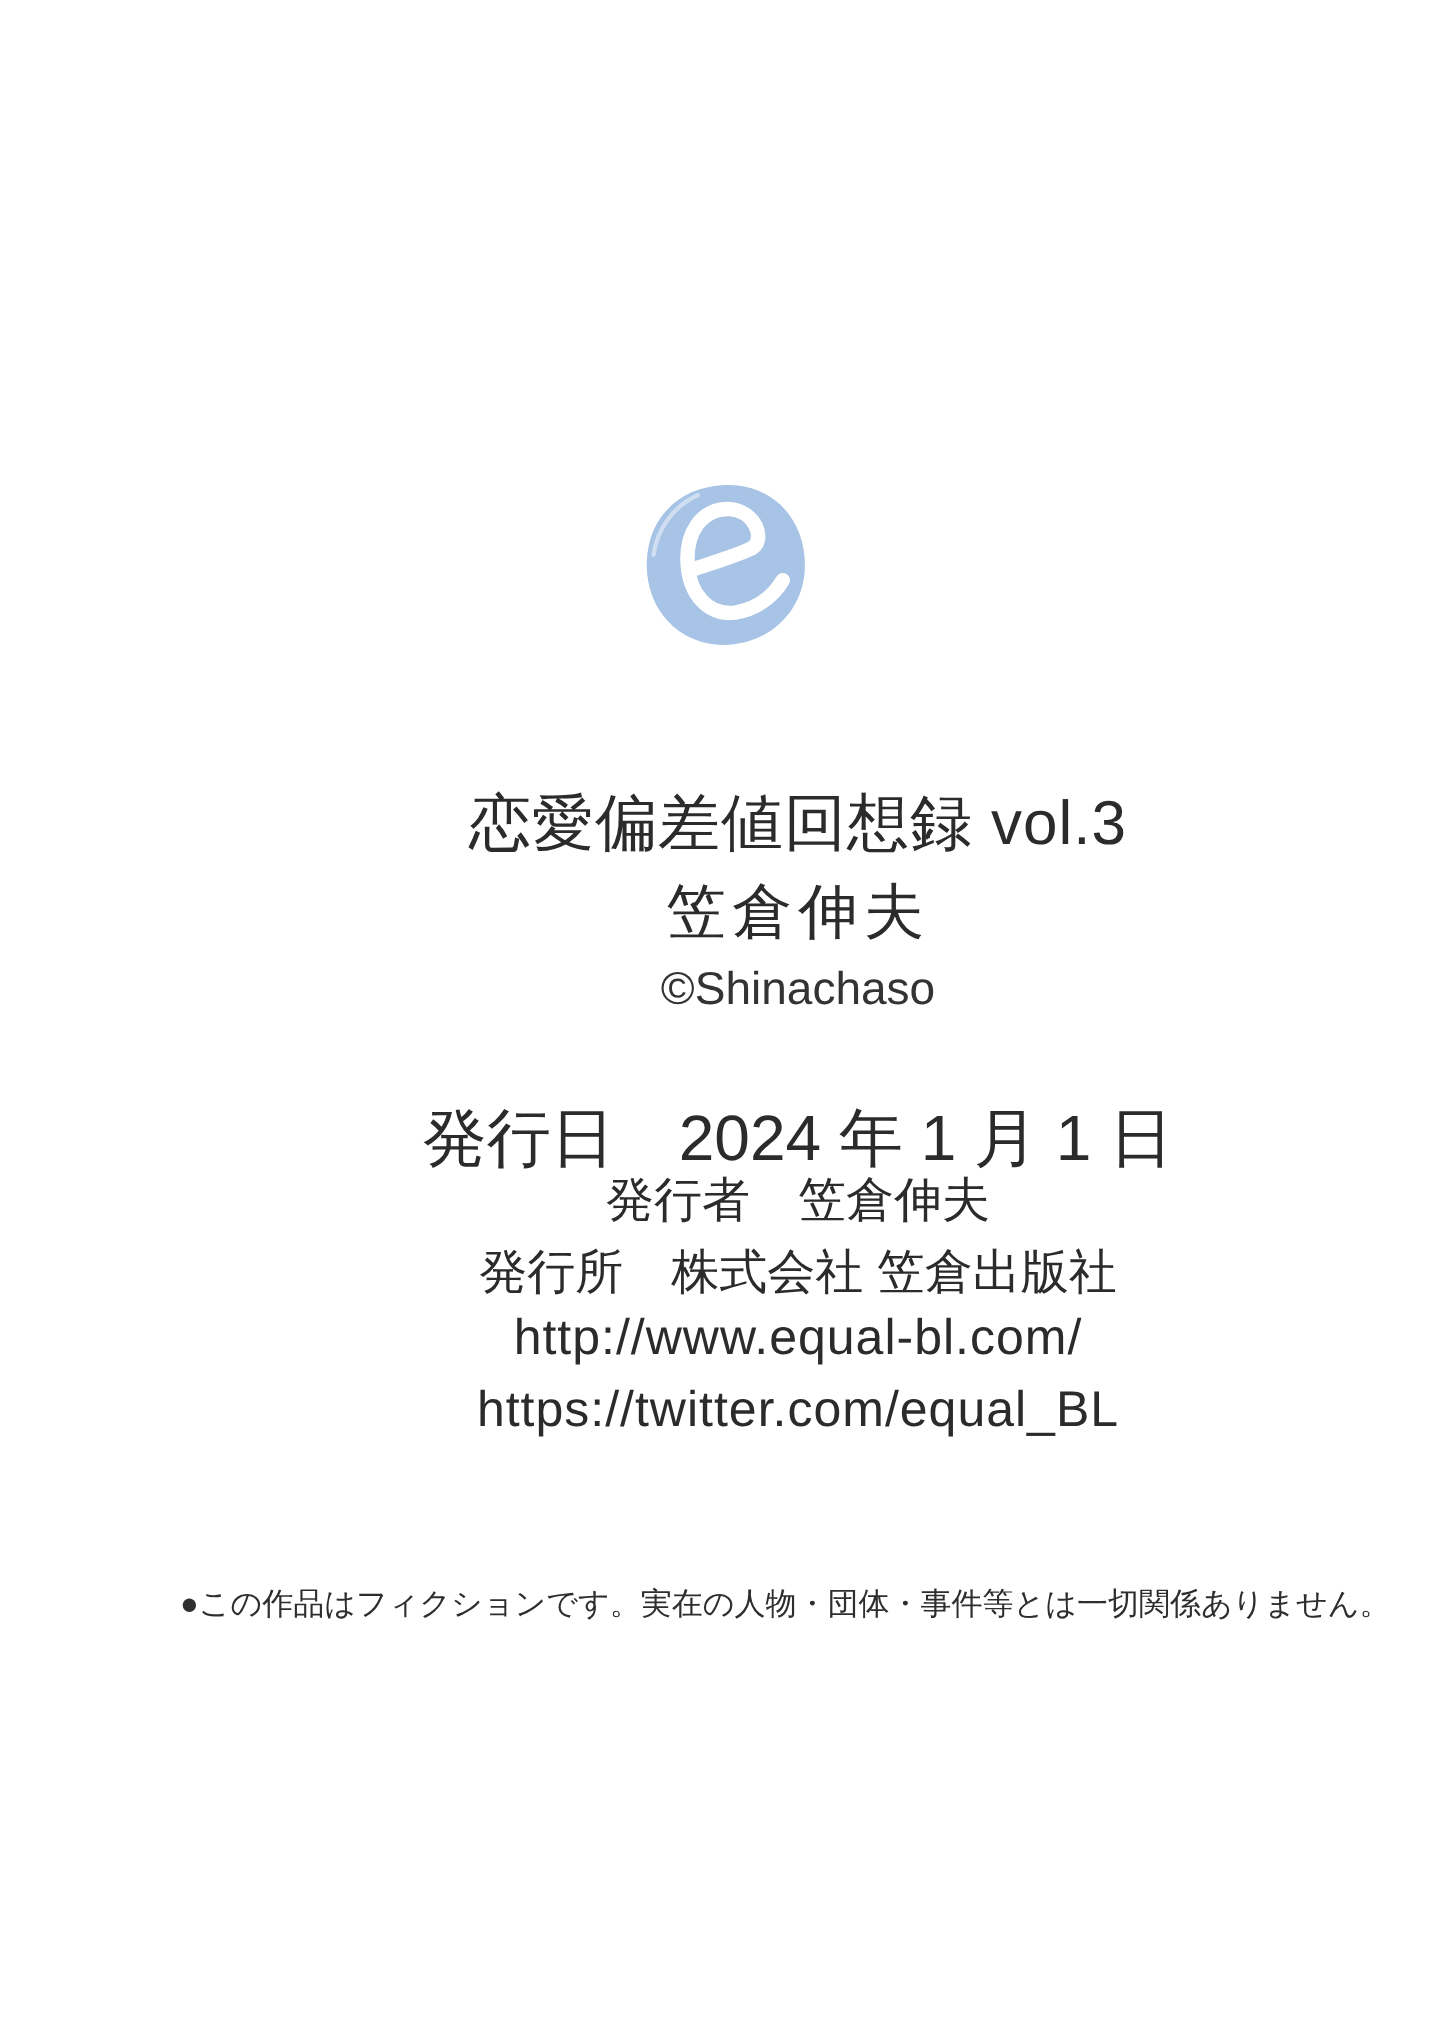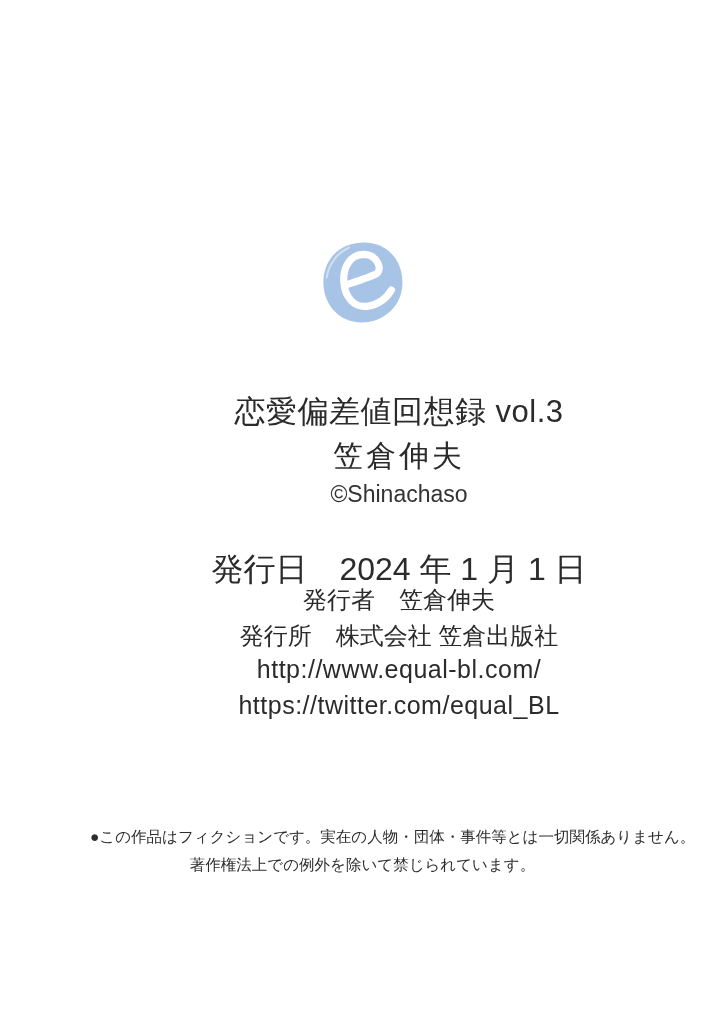--- a/index.html
+++ b/index.html
@@ -36,25 +36,25 @@
   .copyright    { top: 481px; font-size: 23px; color: #333333; }
   .pub-date     { top: 548px; font-size: 32px; }
   .publisher    { top: 584px; font-size: 24px; }
   .pub-house    { top: 620px; font-size: 24px; }
   .url          { top: 655px; font-size: 25px; letter-spacing: 0.5px; }
   .url2         { top: 691px; font-size: 25px; letter-spacing: 0.5px; }
   .design       { top: 728px; font-size: 23px; }
   .disclaimer {
     position: absolute;
     left: 90px;
-    top: 823px;
+    top: 789px;
     width: 545px;
     font-size: 15.5px;
     line-height: 27.5px;
-    text-align: center;
+    text-align: left;
     color: #2e2e2e;
   }
   .disclaimer div { white-space: nowrap; }
 </style>
 </head>
 <body>
 
 <div class="page">
 
   <svg class="logo" viewBox="0 0 100 100" aria-hidden="true">
@@ -69,16 +69,15 @@
 
   <div class="line pub-date">発行日　2024 年 1 月 1 日</div>
   <div class="line pub-house">発行所　株式会社 笠倉出版社</div>
   <div class="line publisher">発行者　笠倉伸夫</div>
 
   <div class="line url2">https://twitter.com/equal_BL</div>
   <div class="line url">http://www.equal-bl.com/</div>
 
   <div class="disclaimer">
     <div>●この作品はフィクションです。実在の人物・団体・事件等とは一切関係ありません。</div>
-    <div>著作権法上での例外を除いて禁じられています。</div>
   </div>
 
 </div>
 
 </body></html>

